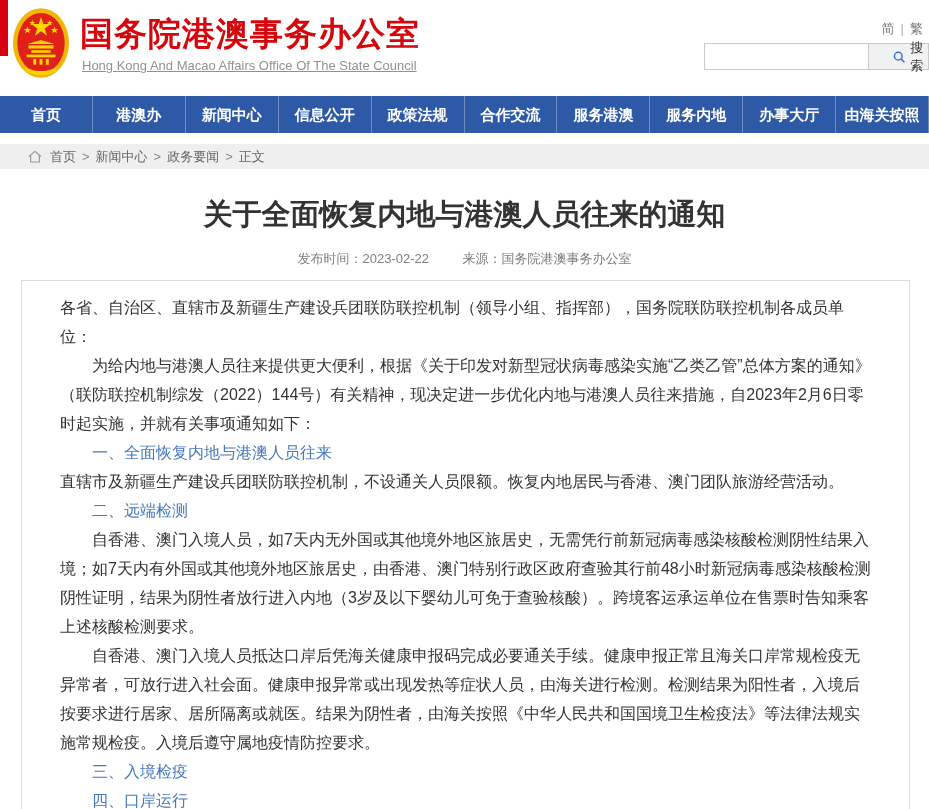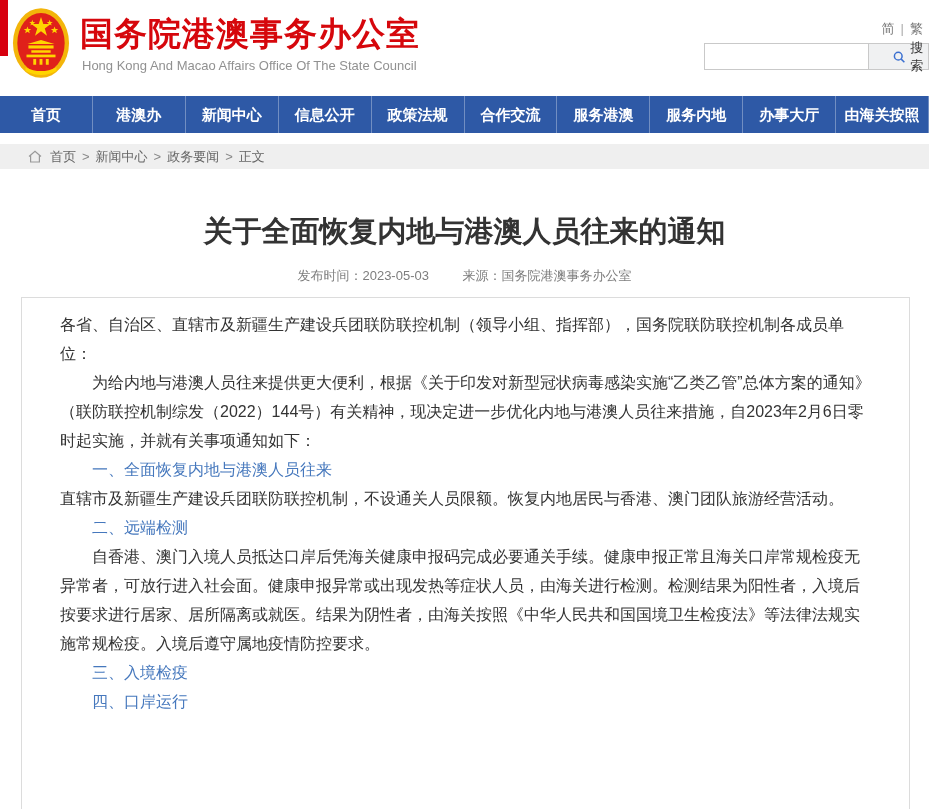--- a/index.html
+++ b/index.html
@@ -6,21 +6,21 @@
   html, body { width: 929px; height: 809px; overflow: hidden; background: #fff;
     font-family: "Liberation Sans", "DejaVu Sans", sans-serif; }
 
   
   .header { position: relative; height: 96px; background: #fff; }
   .red-stripe { position: absolute; left: 0; top: 0; width: 8px; height: 56px; background: #d7000f; }
   .brand { position: absolute; left: 12px; top: 7px; display: flex; cursor: pointer; }
   .emblem { width: 58px; height: 72px; }
   .site-title { position: absolute; left: 80px; top: 12px; font-size: 33px; font-weight: bold;
     color: #d6070c; letter-spacing: 1px; white-space: nowrap; }
-  .site-sub { position: absolute; left: 82px; top: 58px; font-size: 13px; color: #919191; white-space: nowrap; }
+  .site-sub { position: absolute; left: 82px; top: 58px; font-size: 13px; color: #919191; white-space: nowrap; text-decoration: underline; }
 
   .lang-toggle { position: absolute; top: 20px; right: 6px; font-size: 13px; color: #757575; }
   .lang-toggle .sep { color: #aaa; margin: 0 6px; }
   .lang-toggle span[data-interactable="true"] { cursor: pointer; }
 
   .search-bar { position: absolute; top: 43px; right: 0; display: flex; height: 27px; }
   .search-input { width: 164px; height: 27px; border: 1px solid #c9c9c9; border-right: none;
     padding: 0 6px; font-size: 13px; outline: none; }
   .search-btn { width: 61px; height: 27px; background: #f0f1f2; border: 1px solid #c9c9c9;
     font-size: 13px; color: #333; display: flex; align-items: center; justify-content: center;
@@ -34,21 +34,21 @@
 
   
   .breadcrumb { margin-top: 11px; height: 25px; background: #efefef; display: flex;
     align-items: center; padding-left: 28px; font-size: 13px; color: #666; }
   .breadcrumb .crumb { margin: 0 4px; cursor: pointer; }
   .breadcrumb .crumb[data-interactable="false"] { cursor: default; }
   .breadcrumb .gt { color: #888; margin: 0 2px; }
   .home-icon { margin-right: 4px; display: inline-flex; }
 
   
-  .article-title { text-align: center; margin-top: 43px; font-size: 29px; font-weight: bold;
+  .article-title { text-align: center; margin-top: 26px; font-size: 29px; font-weight: bold;
     color: #333; }
   .article-meta { text-align: center; margin-top: 15px; font-size: 13px; color: #7d7d7d; }
   .article-meta .meta-item { margin: 0 15px; }
 
   
   .content-box { margin: 12px 19px 0 21px; border: 1px solid #dcdcdc; background: #fff;
     padding: 12px 38px 80px 38px; min-height: 640px; }
   .para { font-size: 16px; color: #333; line-height: 29px; }
   .para.indent { text-indent: 2em; }
   .para.heading { color: #4678bd; font-weight: normal; text-indent: 2em; }
@@ -118,27 +118,28 @@
   <span class="crumb" data-interactable="true">新闻中心</span>
   <span class="gt" data-interactable="false">&gt;</span>
   <span class="crumb" data-interactable="true">政务要闻</span>
   <span class="gt" data-interactable="false">&gt;</span>
   <span class="crumb" data-interactable="false">正文</span>
 </div>
 
 <h1 class="article-title" data-interactable="false">关于全面恢复内地与港澳人员往来的通知</h1>
 
 <div class="article-meta" data-interactable="false">
-  <span class="meta-item" data-interactable="false"><span>发布时间：</span><span>2023-05-03</span></span>
+  <span class="meta-item" data-interactable="false"><span>发布时间：</span><span>2023-02-22</span></span>
   <span class="meta-item" data-interactable="false"><span>来源：</span><span>国务院港澳事务办公室</span></span>
 </div>
 
 <div class="content-box" data-interactable="false">
   <p class="para" data-interactable="false">各省、自治区、直辖市及新疆生产建设兵团联防联控机制（领导小组、指挥部），国务院联防联控机制各成员单位：</p>
   <p class="para indent" data-interactable="false">为给内地与港澳人员往来提供更大便利，根据《关于印发对新型冠状病毒感染实施“乙类乙管”总体方案的通知》（联防联控机制综发（2022）144号）有关精神，现决定进一步优化内地与港澳人员往来措施，自2023年2月6日零时起实施，并就有关事项通知如下：</p>
   <p class="para heading" data-interactable="false">一、全面恢复内地与港澳人员往来</p>
   <p class="para" data-interactable="false">直辖市及新疆生产建设兵团联防联控机制，不设通关人员限额。恢复内地居民与香港、澳门团队旅游经营活动。</p>
   <p class="para heading" data-interactable="false">二、远端检测</p>
+  <p class="para indent" data-interactable="false">自香港、澳门入境人员，如7天内无外国或其他境外地区旅居史，无需凭行前新冠病毒感染核酸检测阴性结果入境；如7天内有外国或其他境外地区旅居史，由香港、澳门特别行政区政府查验其行前48小时新冠病毒感染核酸检测阴性证明，结果为阴性者放行进入内地（3岁及以下婴幼儿可免于查验核酸）。跨境客运承运单位在售票时告知乘客上述核酸检测要求。</p>
   <p class="para indent" data-interactable="false">自香港、澳门入境人员抵达口岸后凭海关健康申报码完成必要通关手续。健康申报正常且海关口岸常规检疫无异常者，可放行进入社会面。健康申报异常或出现发热等症状人员，由海关进行检测。检测结果为阳性者，入境后按要求进行居家、居所隔离或就医。结果为阴性者，由海关按照《中华人民共和国国境卫生检疫法》等法律法规实施常规检疫。入境后遵守属地疫情防控要求。</p>
   <p class="para heading" data-interactable="false">三、入境检疫</p>
   <p class="para heading" data-interactable="false">四、口岸运行</p>
 
 </div>
 
 </body></html>

